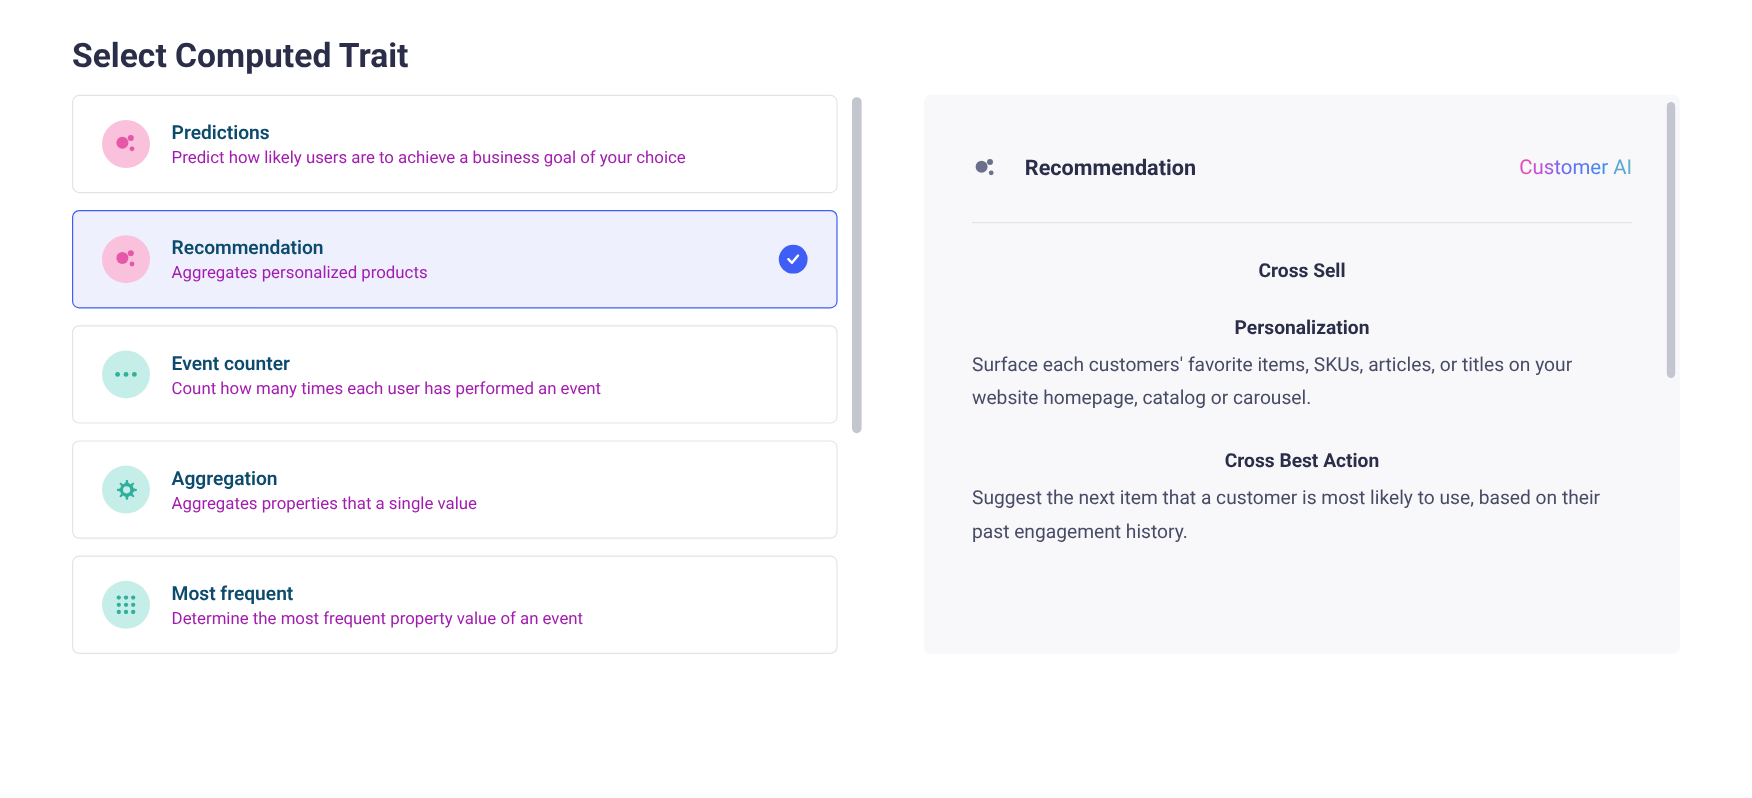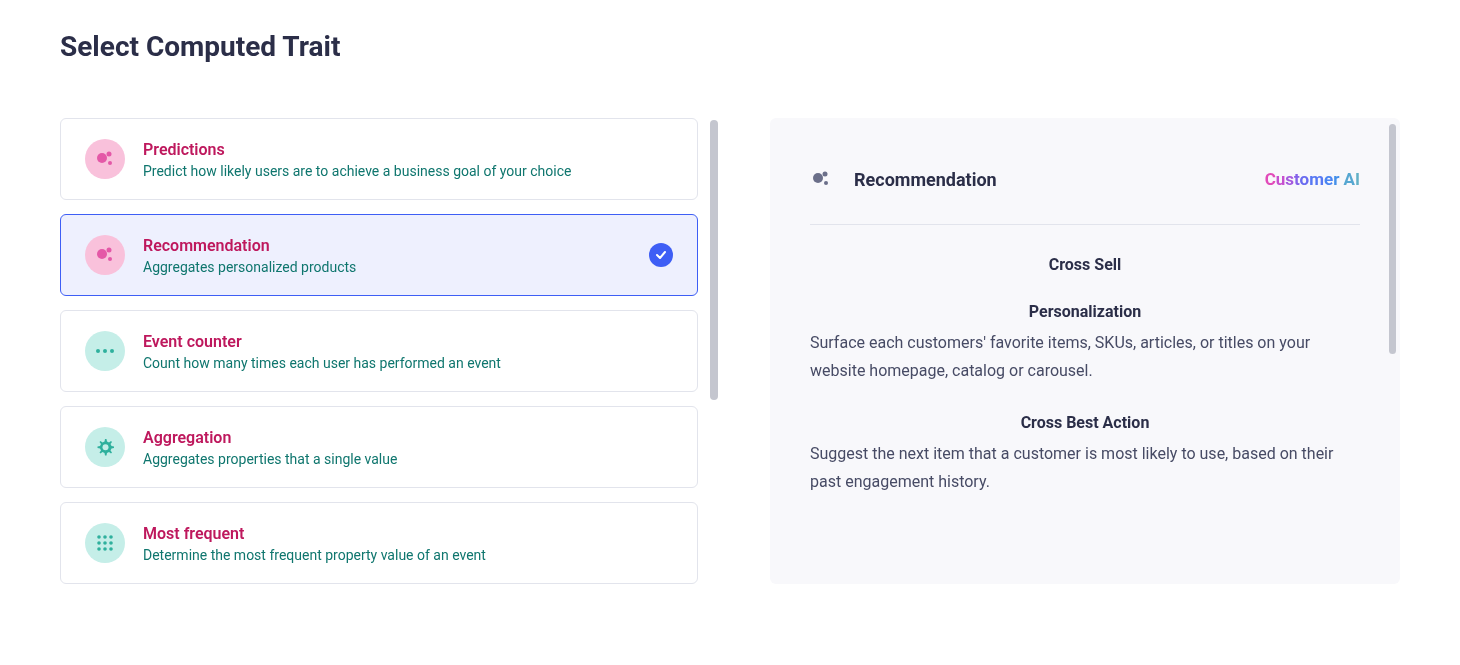--- a/index.html
+++ b/index.html
@@ -10,21 +10,21 @@
     body {
       font-family: -apple-system, BlinkMacSystemFont, 'Segoe UI', Roboto, Helvetica, Arial, sans-serif;
       background: #ffffff;
       padding: 30px 60px;
       width: 1460px;
     }
     .page-title {
       font-size: 28px;
       font-weight: 700;
       color: #2b2e48;
-      margin-bottom: 55px;
+      margin-bottom: 16px;
     }
     .main-container {
       display: flex;
       gap: 60px;
     }
     .left-column {
       width: 650px;
       position: relative;
     }
     .trait-list {
@@ -62,26 +62,26 @@
     }
     .trait-icon.teal {
       background: #c5eee8;
     }
     .trait-content {
       flex: 1;
     }
     .trait-title {
       font-size: 16px;
       font-weight: 600;
-      color: #be185d;
+      color: #0c4a6e;
       margin-bottom: 4px;
     }
     .trait-desc {
       font-size: 14px;
-      color: #0f766e;
+      color: #a21caf;
     }
     .check-icon {
       width: 24px;
       height: 24px;
       border-radius: 50%;
       background: #3e5ef5;
       display: flex;
       align-items: center;
       justify-content: center;
     }
@@ -123,21 +123,21 @@
       align-items: center;
       justify-content: center;
     }
     .detail-title {
       font-size: 18px;
       font-weight: 700;
       color: #2b2e48;
     }
     .customer-ai-badge {
       font-size: 17px;
-      font-weight: 700;
+      font-weight: 400;
     }
     .customer-ai-badge .c1 { color: #e24bb9; }
     .customer-ai-badge .c2 { color: #c74fcf; }
     .customer-ai-badge .c3 { color: #a559de; }
     .customer-ai-badge .c4 { color: #8562e9; }
     .customer-ai-badge .c5 { color: #6a6cf0; }
     .customer-ai-badge .c6 { color: #5778f3; }
     .customer-ai-badge .c7 { color: #4a85f2; }
     .customer-ai-badge .c8 { color: #4490e9; }
     .customer-ai-badge .c9 { color: #4a9bdd; }

